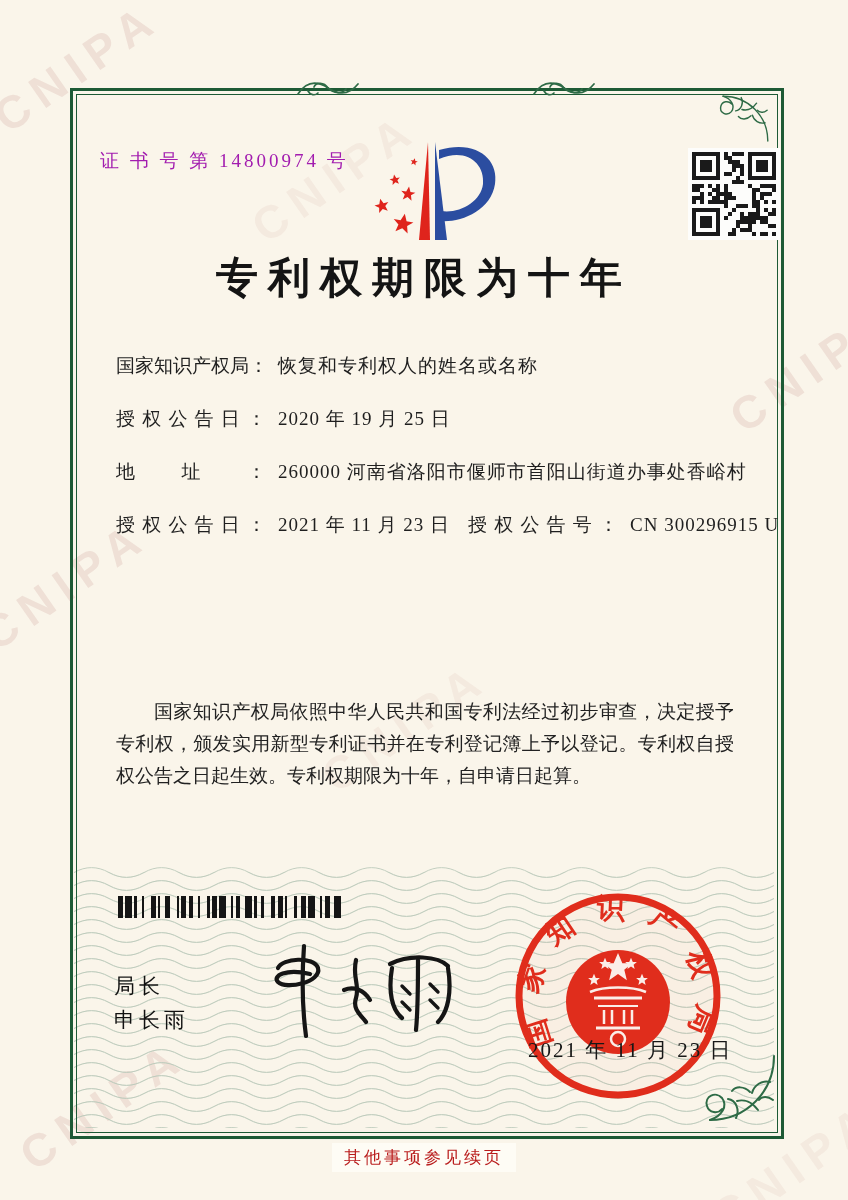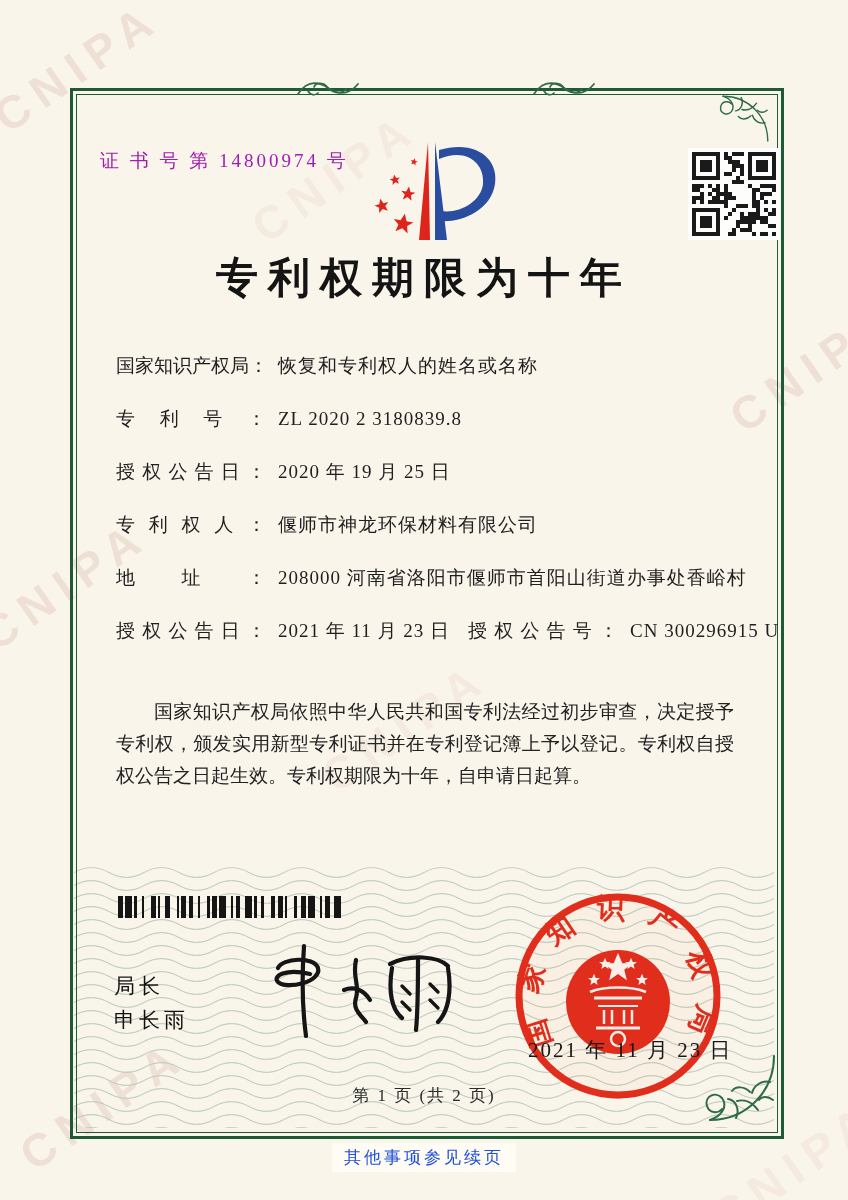--- a/index.html
+++ b/index.html
@@ -38,21 +38,21 @@
   .barcode div{height:100%;}
   .duty{position:absolute;left:114px;top:972px;font-size:21px;letter-spacing:4px;color:#111;}
   .dutyname{position:absolute;left:114px;top:1006px;font-size:21px;letter-spacing:4px;color:#111;}
   .sig{position:absolute;left:252px;top:934px;}
   .seal{position:absolute;left:508px;top:886px;}
   .sealdate{position:absolute;left:528px;top:1036px;font-size:21px;letter-spacing:2px;color:#171717;}
   .pageinfo{position:absolute;left:0;top:1084px;width:100%;text-align:center;font-size:17px;
             letter-spacing:2px;color:#2b2b2b;}
   .contnote{position:absolute;left:0;top:1143px;width:100%;text-align:center;}
   .contnote span{display:inline-block;background:#fefcf5;padding:3px 12px;font-size:17px;
-            letter-spacing:3px;color:#1d4ed8;}
+            letter-spacing:3px;color:#b91c1c;}
   
   .orn{position:absolute;pointer-events:none;}
   .orn.tmid1{left:296px;top:78px;}
   .orn.tmid2{left:532px;top:78px;}
   .orn.tr{left:716px;top:92px;transform:scaleX(-1);}
   .orn.br{left:700px;top:1046px;transform:scale(-1,-1);}
   svg{display:block;}
 </style>
 </head>
 <body>
@@ -253,30 +253,24 @@
       <rect x="12" y="68" width="12" height="12" fill="#1a1a1a"></rect>
     </svg>
 
   <div class="title">专利权期限为十年</div>
 
   <div class="fields">
     <div class="frow">
       <span class="flabel">国家知识产权局：</span><span class="fvalue">恢复和专利权人的姓名或名称</span>
     </div>
     <div class="frow">
-      <span class="flabel">专利号：</span><span class="fvalue">ZL 2020 2 3180839.8</span>
+      <span class="flabel">授权公告日：</span><span class="fvalue">2020 年 19 月 25 日</span>
     </div>
     <div class="frow">
-      <span class="flabel">授权公告日：</span><span class="fvalue">2020 年 19 月 25 日</span>
-    </div>
-    <div class="frow">
-      <span class="flabel">专利权人：</span><span class="fvalue">偃师市神龙环保材料有限公司</span>
-    </div>
-    <div class="frow">
-      <span class="flabel">地址：</span><span class="fvalue">208000 河南省洛阳市偃师市首阳山街道办事处香峪村</span>
+      <span class="flabel">地址：</span><span class="fvalue">260000 河南省洛阳市偃师市首阳山街道办事处香峪村</span>
     </div>
     <div class="frow">
       <span class="flabel">授权公告日：</span><span class="fvalue gdate">2021 年 11 月 23 日</span><span class="flabel">授权公告号：</span><span class="fvalue">CN 300296915 U</span>
     </div>
   </div>
 
   <div class="bodytext">
     <p>国家知识产权局依照中华人民共和国专利法经过初步审查，决定授予专利权，颁发实用新型专利证书并在专利登记簿上予以登记。专利权自授权公告之日起生效。专利权期限为十年，自申请日起算。</p>
   </div>
 
@@ -375,19 +369,18 @@
         <path d="M90,120 L130,120" stroke-width="2"></path>
         <path d="M96,124 V138 M104,124 V138 M116,124 V138 M124,124 V138" stroke-width="2.5"></path>
         <path d="M88,142 L132,142" stroke-width="3"></path>
         <circle cx="110" cy="153" r="7" stroke-width="2.5"></circle>
       </g>
     </g>
   </svg>
 
   <div class="sealdate">2021 年 11 月 23 日</div>
 
-  <div class="pageinfo">第 1 页 (共 2 页)</div>
 
   <div class="contnote">
     <span>其他事项参见续页</span>
   </div>
 
 </div>
 
 </body></html>

